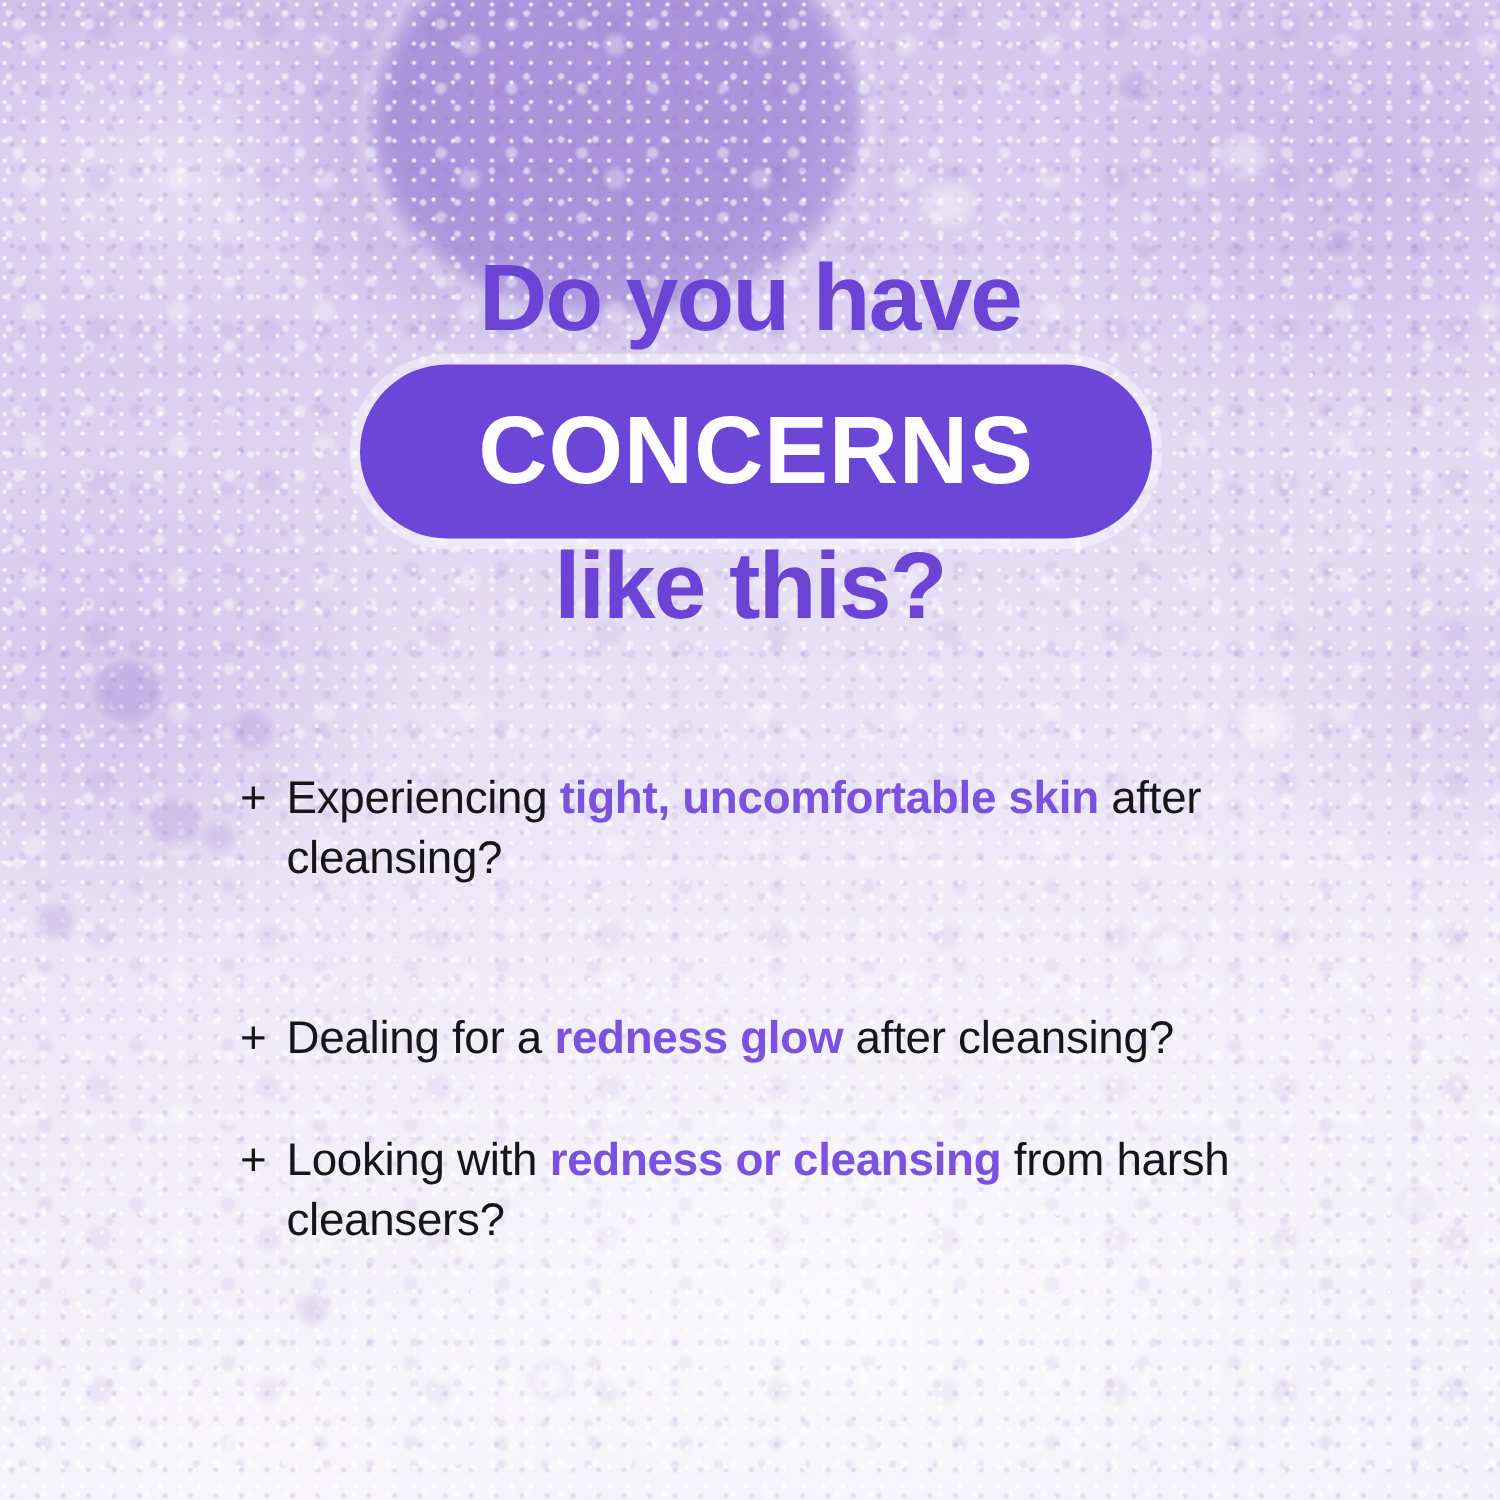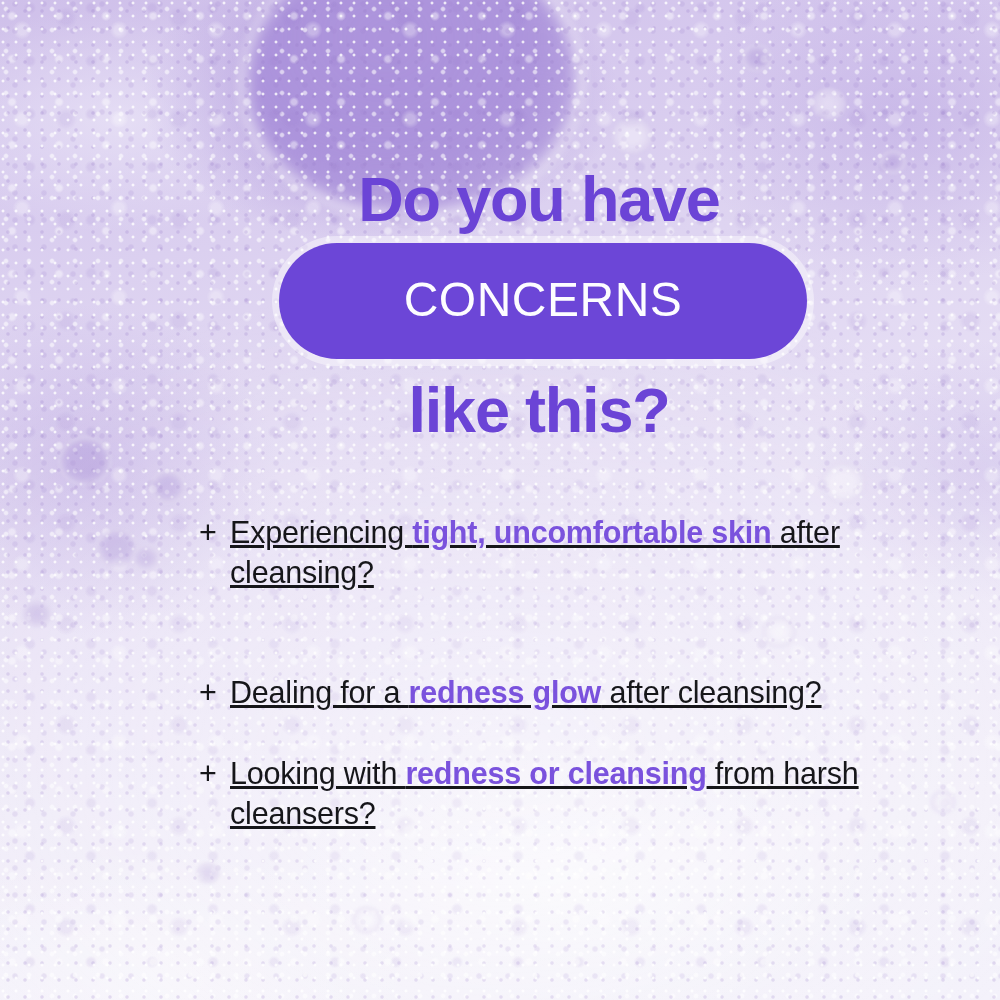--- a/index.html
+++ b/index.html
@@ -124,55 +124,54 @@
   
   .bg-soften {
     backdrop-filter: blur(0.4px);
     background: radial-gradient(ellipse 900px 620px at 500px 760px, rgba(255,255,255,0.34) 0%, rgba(255,255,255,0.0) 78%);
   }
 
   
   .content {
     position: absolute;
     inset: 0;
-    margin-left: 39px;
   }
 
   .headline-top,
   .headline-bottom {
     position: absolute;
     left: 0;
     width: 1000px;
     text-align: center;
     color: #6b44d6;
     font-weight: 700;
     font-size: 63px;
     line-height: 1;
     letter-spacing: -1.2px;
   }
   .headline-top { top: 168px; }
-  .headline-bottom { top: 379px; }
+  .headline-bottom { top: 360px; }
 
   .pill {
     position: absolute;
     left: 240px;
     top: 243px;
     width: 528px;
     height: 116px;
     border-radius: 58px;
     background: #6c46d7;
     box-shadow: 0 0 0 7px rgba(255,255,255,0.42);
     display: flex;
     align-items: center;
     justify-content: center;
   }
   .pill-label {
     color: #fdfdff;
-    font-weight: 400;
-    font-size: 48px;
+    font-weight: 700;
+    font-size: 64px;
     line-height: 1;
     letter-spacing: 0.5px;
     padding-bottom: 3px;
   }
 
   .bullets {
     position: absolute;
     left: 160px;
     top: 512px;
     width: 760px;
@@ -188,21 +187,20 @@
   .bullet .b-mark {
     position: absolute;
     left: 0;
     top: 0;
     width: 30px;
     color: #16161a;
   }
   .bullet .b-text {
     display: block;
     padding-left: 31px;
-    text-decoration: underline;
   }
   .bullet .hl {
     color: #7a52dd;
     font-weight: 700;
   }
   .bullet-1 { margin-top: 0; }
   .bullet-2 { margin-top: 80px; }
   .bullet-3 { margin-top: 41px; }
 </style>
 </head>

